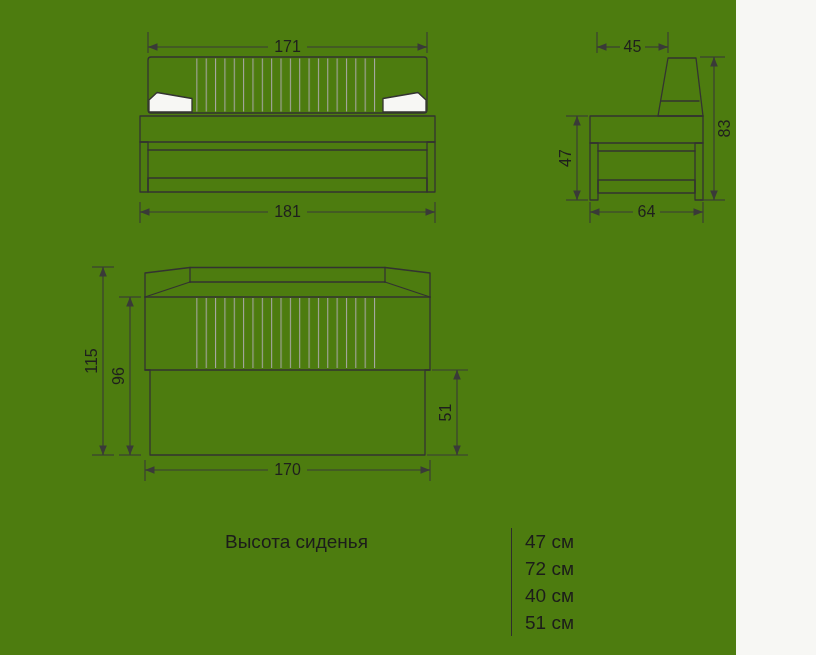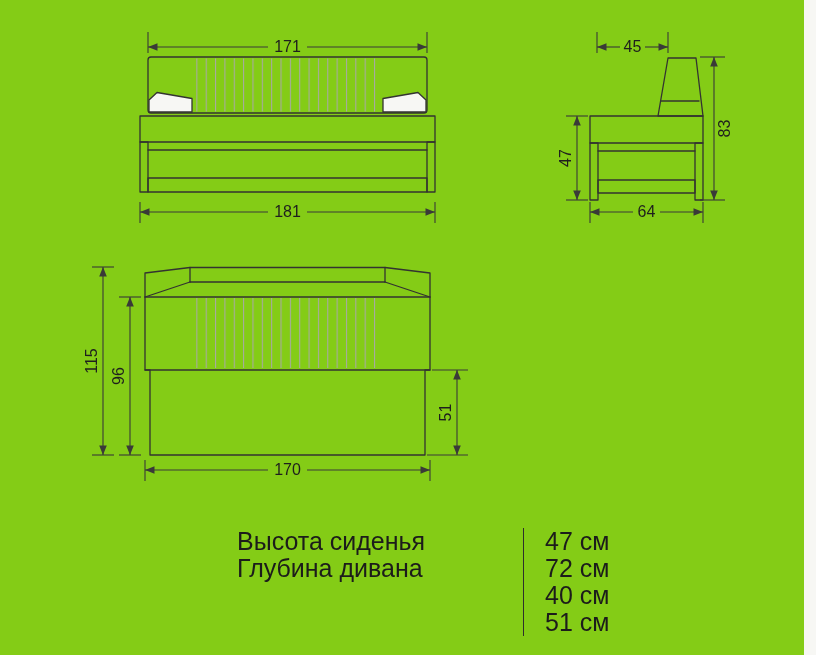--- a/index.html
+++ b/index.html
@@ -1,25 +1,25 @@
 <!DOCTYPE html>
 <html><head>
 <meta charset="utf-8">
 <style>
   html,body{margin:0;padding:0;}
   body{background:#f7f7f4;font-family:"Liberation Sans",sans-serif;}
-  .page{position:relative;width:804px;height:655px;background:#84cc16;overflow:hidden;}
+  .page{position:relative;width:736px;height:655px;background:#4d7c0f;overflow:hidden;}
   .drawing{position:absolute;left:0;top:0;}
   .ln{stroke:#333331;stroke-width:1.3;fill:none;stroke-linejoin:round;stroke-linecap:round;}
   .lnf{stroke:#333331;stroke-width:1.3;fill:#f7f7f4;stroke-linejoin:round;}
   .dim{stroke:#3a3a38;stroke-width:1.1;fill:none;}
   .dimtext{font-family:"Liberation Sans",sans-serif;font-size:16px;fill:#1f1f1e;}
-  .spec-table{position:absolute;left:225px;top:528px;display:flex;color:#1c1c1b;font-size:25px;margin-left:12px;}
+  .spec-table{position:absolute;left:225px;top:528px;display:flex;color:#1c1c1b;font-size:19px;}
   .spec-labels{width:286px;display:flex;flex-direction:column;}
-  .spec-values{border-left:1.5px solid #2e2e2c;padding-left:21px;display:flex;flex-direction:column;}
+  .spec-values{border-left:1.5px solid #2e2e2c;padding-left:13px;display:flex;flex-direction:column;}
   .spec-cell{height:27px;line-height:27px;white-space:nowrap;}
 </style>
 </head>
 <body>
 
 <div class="page">
 
   <svg class="drawing" width="816" height="510" viewBox="0 0 816 510">
     <defs>
       <marker id="aS" markerWidth="12" markerHeight="10" refX="1.5" refY="5" orient="auto" markerUnits="userSpaceOnUse">
@@ -141,21 +141,20 @@
         <line class="dim" x1="145" y1="470" x2="268" y2="470" marker-start="url(#aS)"></line>
         <line class="dim" x1="307" y1="470" x2="430" y2="470" marker-end="url(#aE)"></line>
         <text class="dimtext" x="287.5" y="475" text-anchor="middle">170</text>
       </g>
     </g>
   </svg>
 
   <div class="spec-table">
     <div class="spec-labels">
       <div class="spec-cell">Высота сиденья</div>
-      <div class="spec-cell">Глубина дивана</div>
     </div>
     <div class="spec-values">
       <div class="spec-cell">47 см</div>
       <div class="spec-cell">72 см</div>
       <div class="spec-cell">40 см</div>
       <div class="spec-cell">51 см</div>
     </div>
   </div>
 
 </div>

